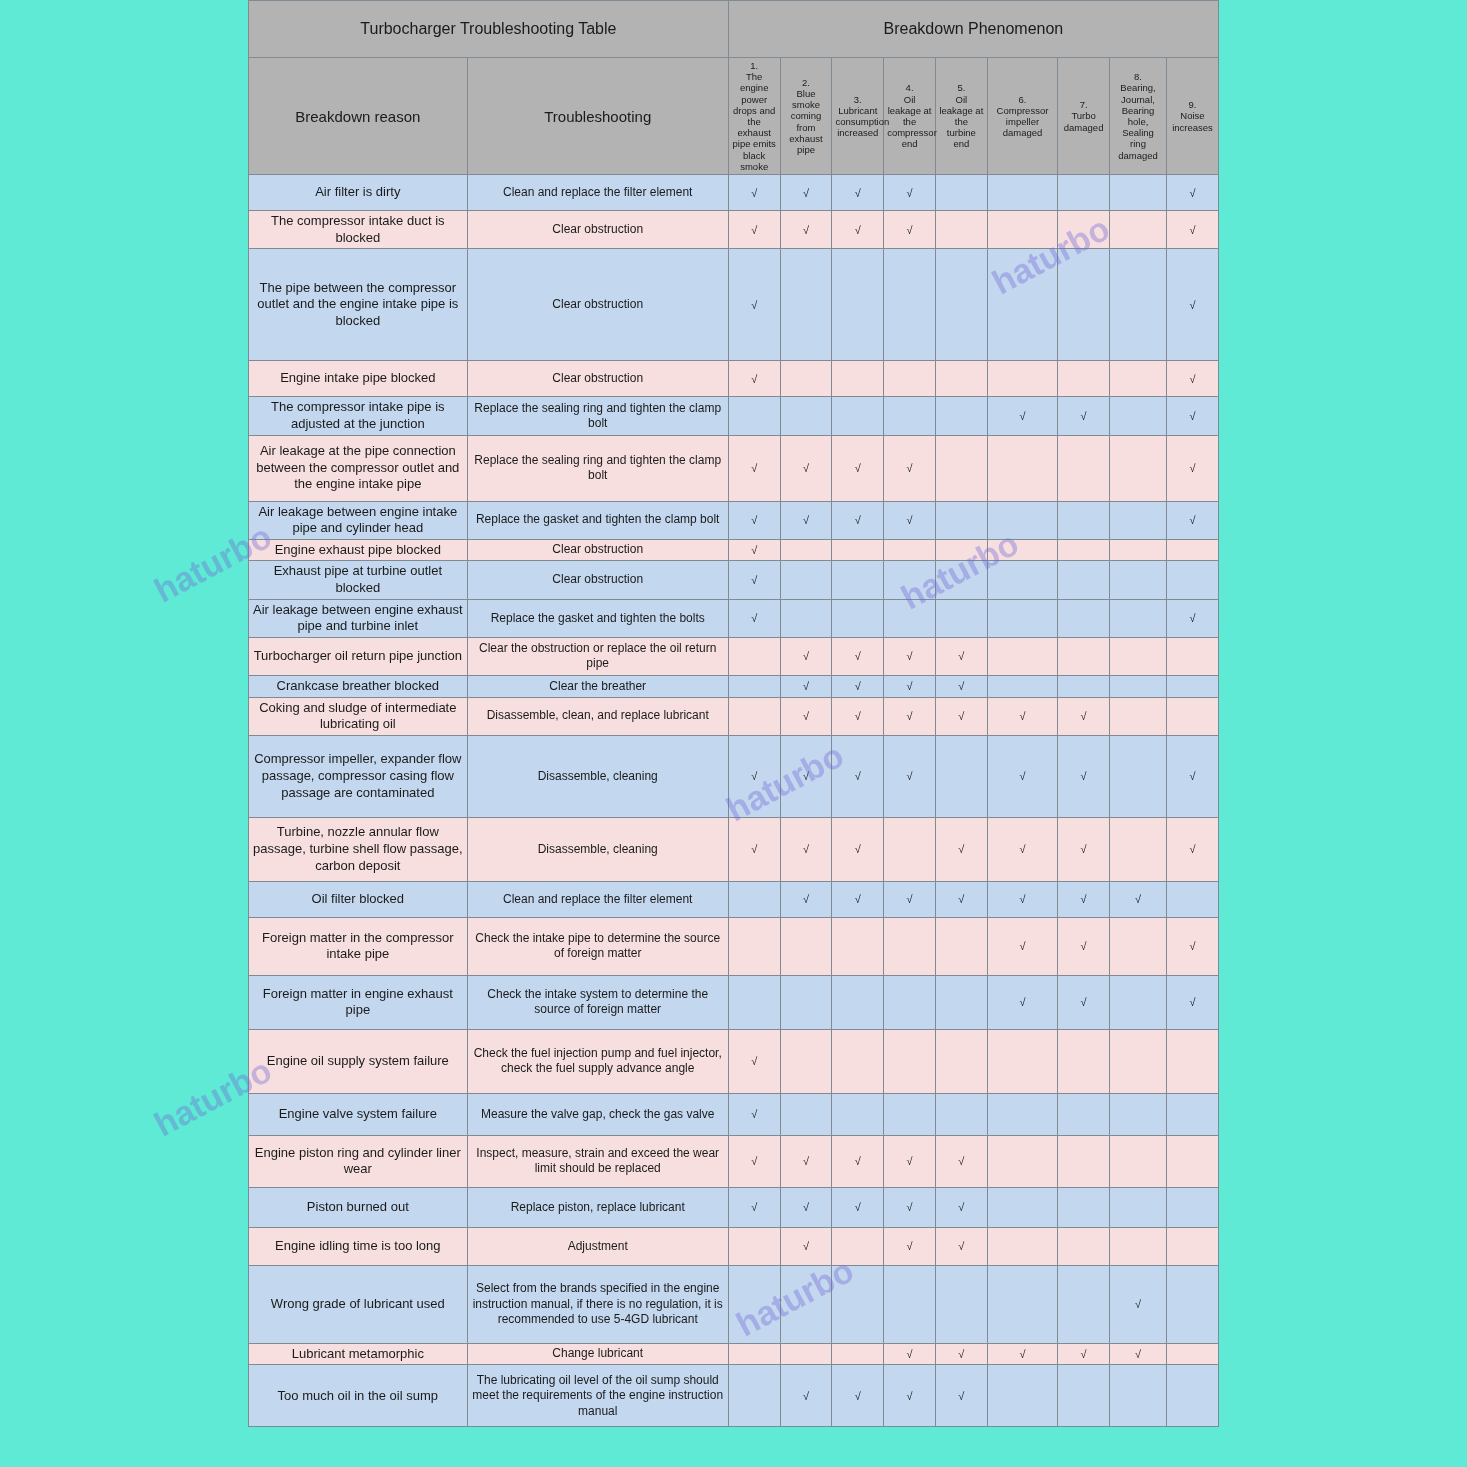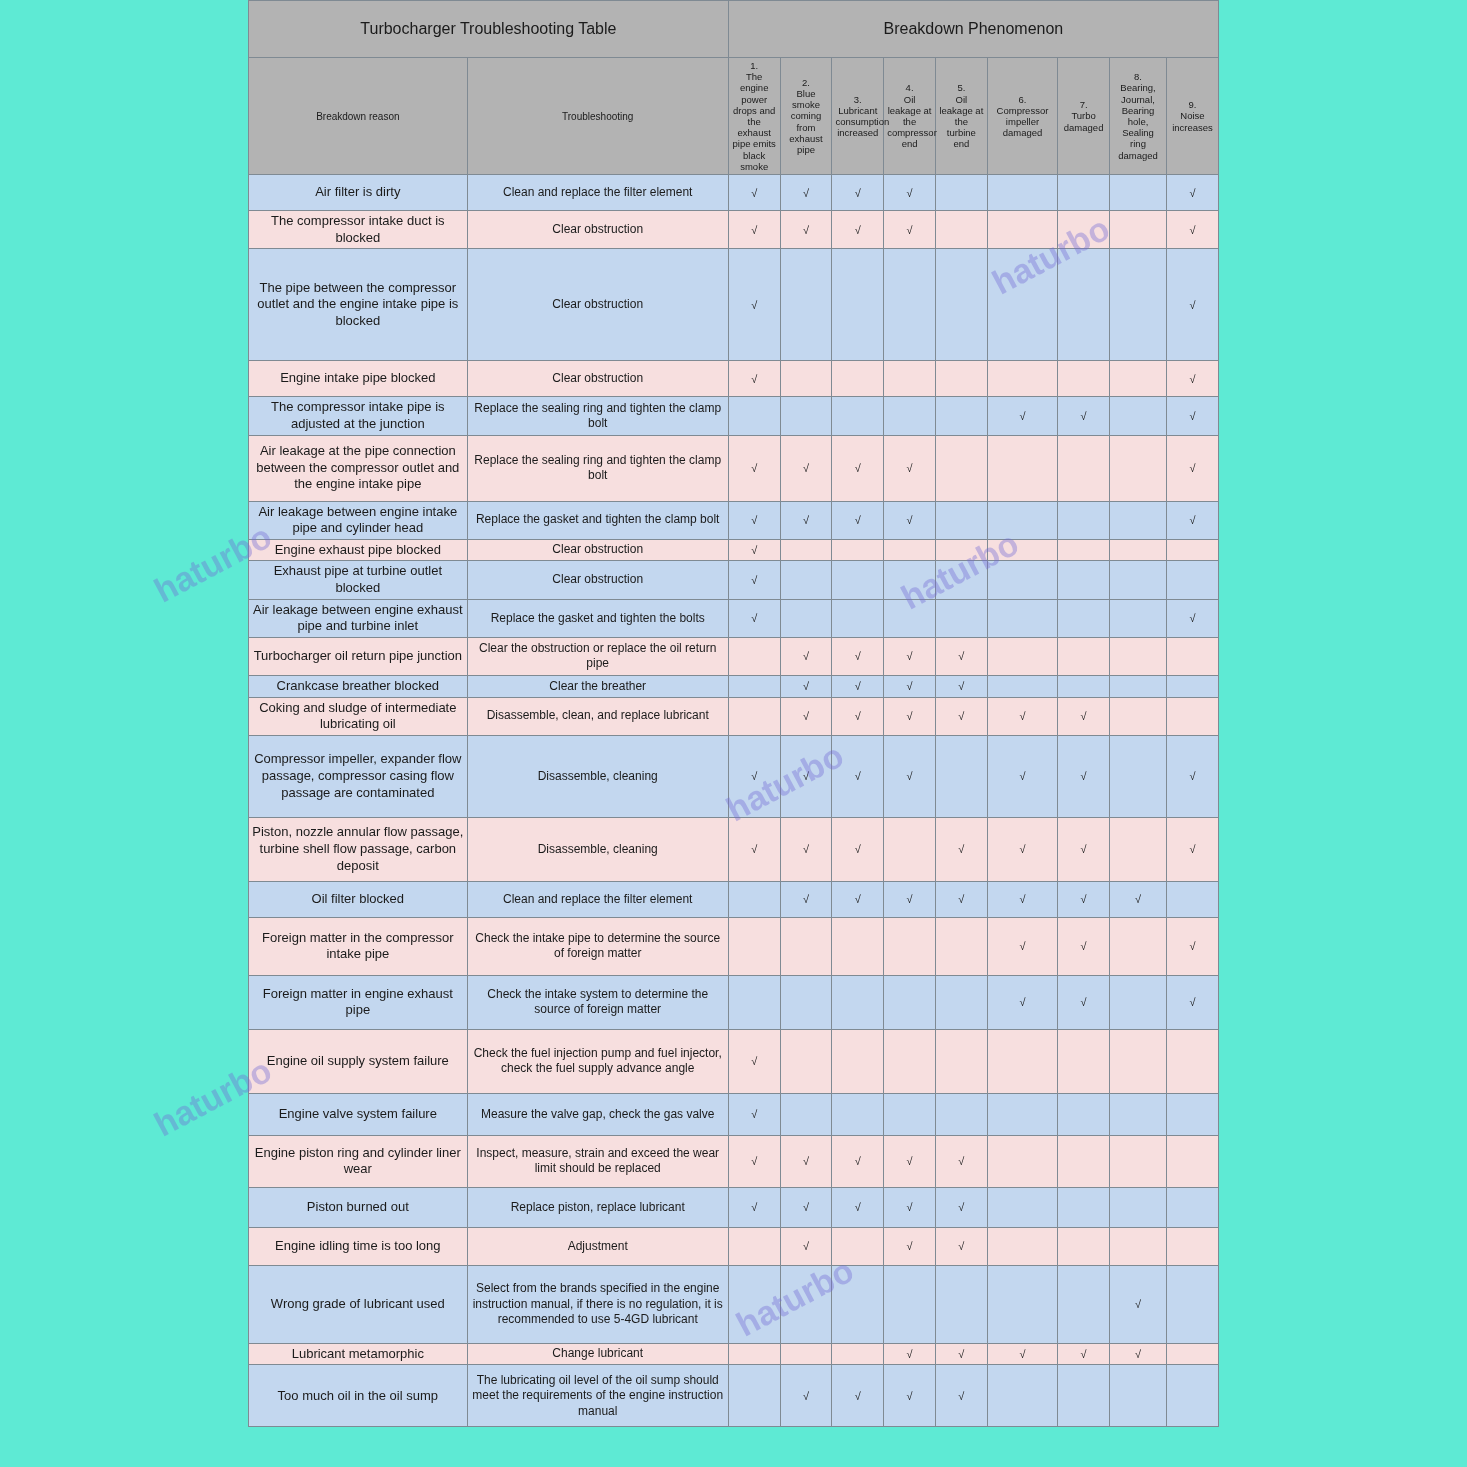--- a/index.html
+++ b/index.html
@@ -36,21 +36,21 @@
     font-weight: normal;
   }
   .hdr-title {
     background: #b3b3b3;
     font-size: 16px;
     font-weight: bold;
     height: 52px;
   }
   .hdr-grey {
     background: #b3b3b3;
-    font-size: 10px;
+    font-size: 15px;
   }
   .hdr-num {
     background: #b3b3b3;
     font-size: 9.5px;
     line-height: 1.18;
     padding: 3px 1px;
   }
   .rowA td { background: #c3d7ef; }
   .rowB td { background: #f7dfdf; }
   td.reason { font-size: 13px; line-height: 1.28; }
@@ -290,21 +290,21 @@
             <td class="mark">√</td>
             <td class="mark">√</td>
             <td class="mark">√</td>
             <td class="mark"></td>
             <td class="mark">√</td>
             <td class="mark">√</td>
             <td class="mark"></td>
             <td class="mark">√</td>
           </tr>
           <tr class="rowB" style="height: 64px;">
-            <td class="reason">Piston, nozzle annular flow passage, turbine shell flow passage, carbon deposit</td>
+            <td class="reason">Turbine, nozzle annular flow passage, turbine shell flow passage, carbon deposit</td>
             <td class="fix">Disassemble, cleaning</td>
             <td class="mark">√</td>
             <td class="mark">√</td>
             <td class="mark">√</td>
             <td class="mark"></td>
             <td class="mark">√</td>
             <td class="mark">√</td>
             <td class="mark">√</td>
             <td class="mark"></td>
             <td class="mark">√</td>

